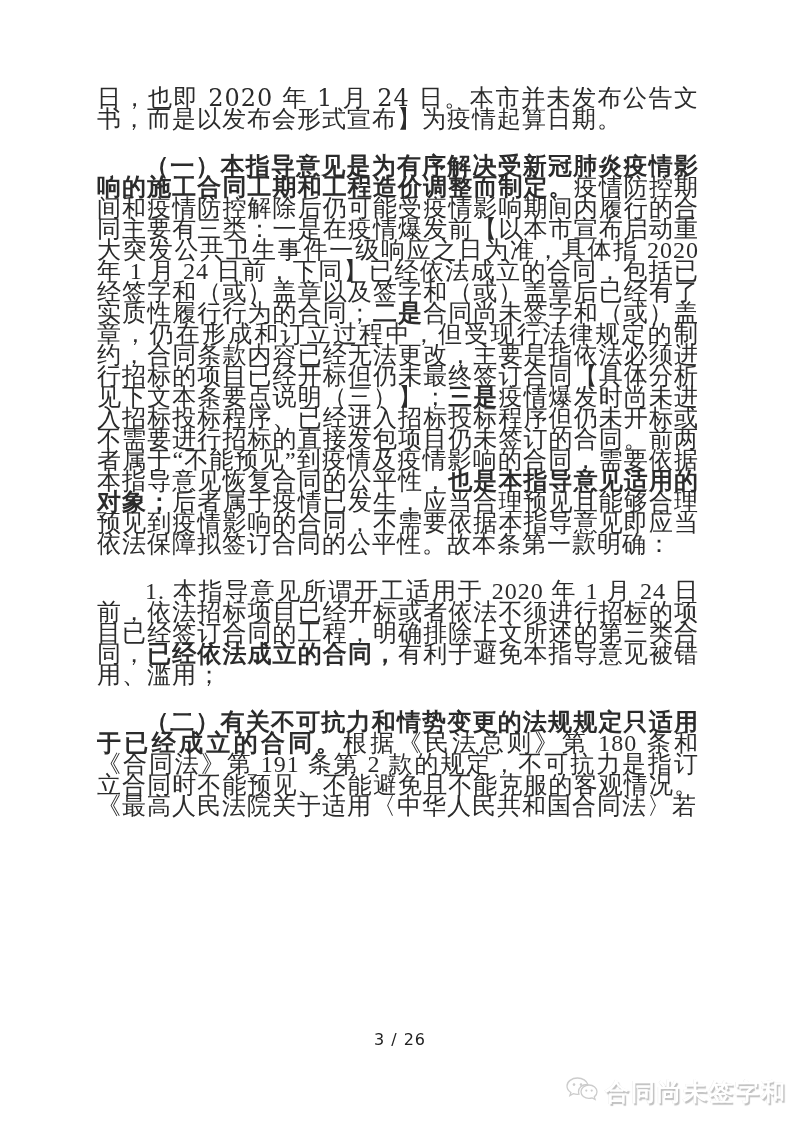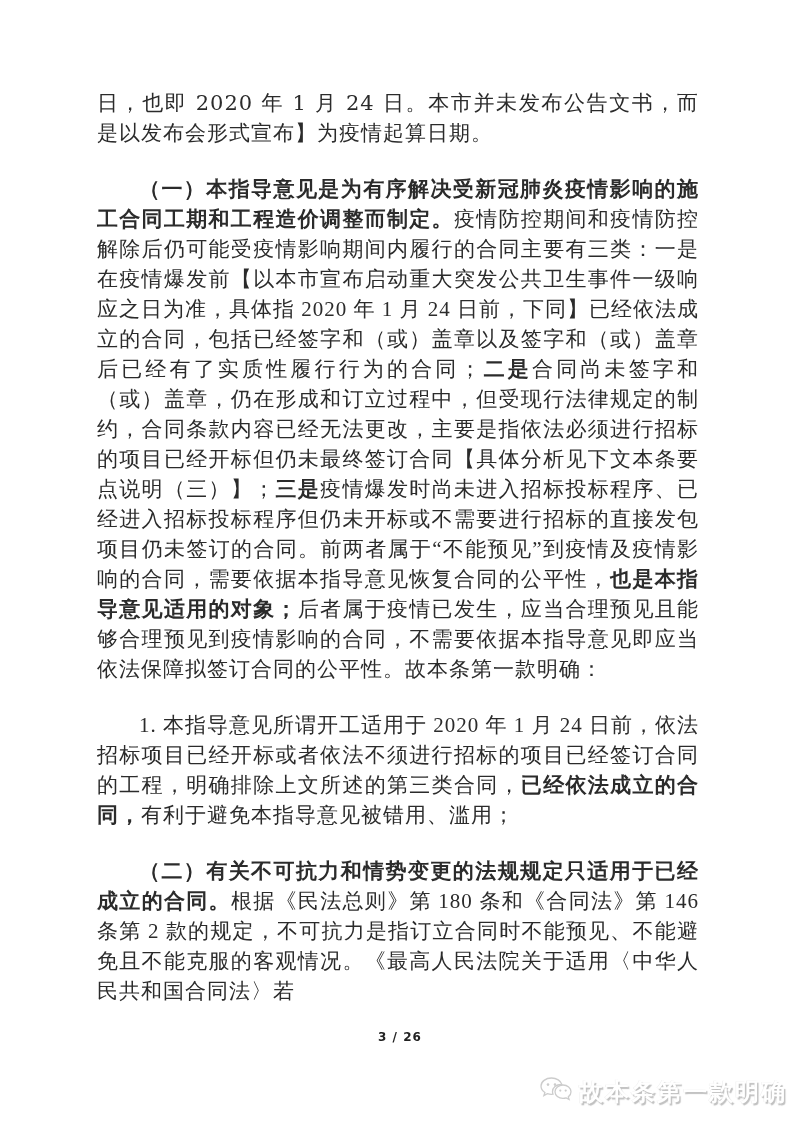--- a/index.html
+++ b/index.html
@@ -15,36 +15,36 @@
     overflow:hidden;
     color:#2b2b2b;
   }
   .content{
     position:absolute;
     left:97px;top:88px;
     width:610px;
   }
   .para{
     margin:0 8px 26px 0;
-    font-size:21px;
-    line-height:30px;
+    font-size:24px;
+    line-height:21px;
     letter-spacing:1px;
     text-align:justify;
     text-justify:inter-ideograph;
   }
   .para.ind{ text-indent:2em;font-family:Liberation Serif, serif; }
   .para:last-child{ margin-bottom:0; }
   .b{ font-weight:700; }
   .pagenum{
     position:absolute;
     top:1030px;left:0;width:100%;
     text-align:center;
     font-family:"DejaVu Sans","Liberation Sans",sans-serif;
-    font-size:12px;
-    font-weight:700;
+    font-size:16px;
+    font-weight:400;
     letter-spacing:1px;
     color:#222222;
   }
   .watermark{
     position:absolute;
     top:1076px;right:13px;
     display:flex;
     align-items:center;
     gap:6px;
   }
@@ -65,36 +65,36 @@
 <div class="page">
 
   <div class="content">
     <p class="para"><span>日，也即 2020 年 1 月 24 日。本市并未发布公告文书，而是以发布会形式宣布】为疫情起算日期。</span></p>
 
     <p class="para ind"><span class="b">（一）本指导意见是为有序解决受新冠肺炎疫情影响的施工合同工期和工程造价调整而制定。</span><span>疫情防控期间和疫情防控解除后仍可能受疫情影响期间内履行的合同主要有三类：一是在疫情爆发前【以本市宣布启动重大突发公共卫生事件一级响应之日为准，具体指 2020 年 1 月 24 日前，下同】已经依法成立的合同，包括已经签字和（或）盖章以及签字和（或）盖章后已经有了实质性履行行为的合同；</span><span class="b">二是</span><span>合同尚未签字和（或）盖章，仍在形成和订立过程中，但受现行法律规定的制约，合同条款内容已经无法更改，主要是指依法必须进行招标的项目已经开标但仍未最终签订合同【具体分析见下文本条要点说明（三）】；</span><span class="b">三是</span><span>疫情爆发时尚未进入招标投标程序、已经进入招标投标程序但仍未开标或不需要进行招标的直接发包项目仍未签订的合同。前两者属于“不能预见”到疫情及疫情影响的合同，需要依据本指导意见恢复合同的公平性，</span><span class="b">也是本指导意见适用的对象；</span><span>后者属于疫情已发生，应当合理预见且能够合理预见到疫情影响的合同，不需要依据本指导意见即应当依法保障拟签订合同的公平性。故本条第一款明确：</span></p>
 
     <p class="para ind"><span>1. 本指导意见所谓开工适用于 2020 年 1 月 24 日前，依法招标项目已经开标或者依法不须进行招标的项目已经签订合同的工程，明确排除上文所述的第三类合同，</span><span class="b">已经依法成立的合同，</span><span>有利于避免本指导意见被错用、滥用；</span></p>
 
 
-    <p class="para ind"><span class="b">（二）有关不可抗力和情势变更的法规规定只适用于已经成立的合同。</span><span>根据《民法总则》第 180 条和《合同法》第 146 条第 2 款的规定，不可抗力是指订立合同时不能预见、不能避免且不能克服的客观情况。《最高人民法院关于适用〈中华人民共和国合同法〉若</span></p>
+    <p class="para ind"><span class="b">（二）有关不可抗力和情势变更的法规规定只适用于已经成立的合同。</span><span>根据《民法总则》第 180 条和《合同法》第 191 条第 2 款的规定，不可抗力是指订立合同时不能预见、不能避免且不能克服的客观情况。《最高人民法院关于适用〈中华人民共和国合同法〉若</span></p>
   </div>
 
   <div class="pagenum">3 / 26</div>
 
   <div class="watermark">
     <span class="wm-icon">
       <svg width="34" height="28" viewBox="0 0 34 28" xmlns="http://www.w3.org/2000/svg">
         <g fill="#ffffff" stroke="#cccccc" stroke-width="1.3">
           <path d="M12.5 2 C6.7 2 2 5.6 2 10.1 c0 2.6 1.5 4.9 3.9 6.4 l-1 3.1 3.4-1.9 c1.3 0.4 2.7 0.6 4.2 0.6 0.5 0 1 0 1.5-0.1 -0.3-0.8-0.5-1.6-0.5-2.5 0-4 3.8-7.2 8.5-7.2 0.3 0 0.6 0 0.9 0 C21.9 4.7 17.6 2 12.5 2 Z"></path>
           <path d="M32 15.7 c0-3.7-3.6-6.7-8-6.7 -4.4 0-8 3-8 6.7 0 3.7 3.6 6.7 8 6.7 1.1 0 2.2-0.2 3.2-0.5 l2.9 1.6 -0.8-2.6 C31 19.7 32 17.8 32 15.7 Z"></path>
         </g>
         <g fill="#cccccc">
           <circle cx="9" cy="8.6" r="1.3"></circle>
           <circle cx="16" cy="8.6" r="1.3"></circle>
           <circle cx="21.3" cy="14.6" r="1.1"></circle>
           <circle cx="26.7" cy="14.6" r="1.1"></circle>
         </g>
       </svg>
     </span>
-    <span class="wm-label">故本条第一款明确</span>
+    <span class="wm-label">合同尚未签字和</span>
   </div>
 
 </div>
 
 </body></html>

